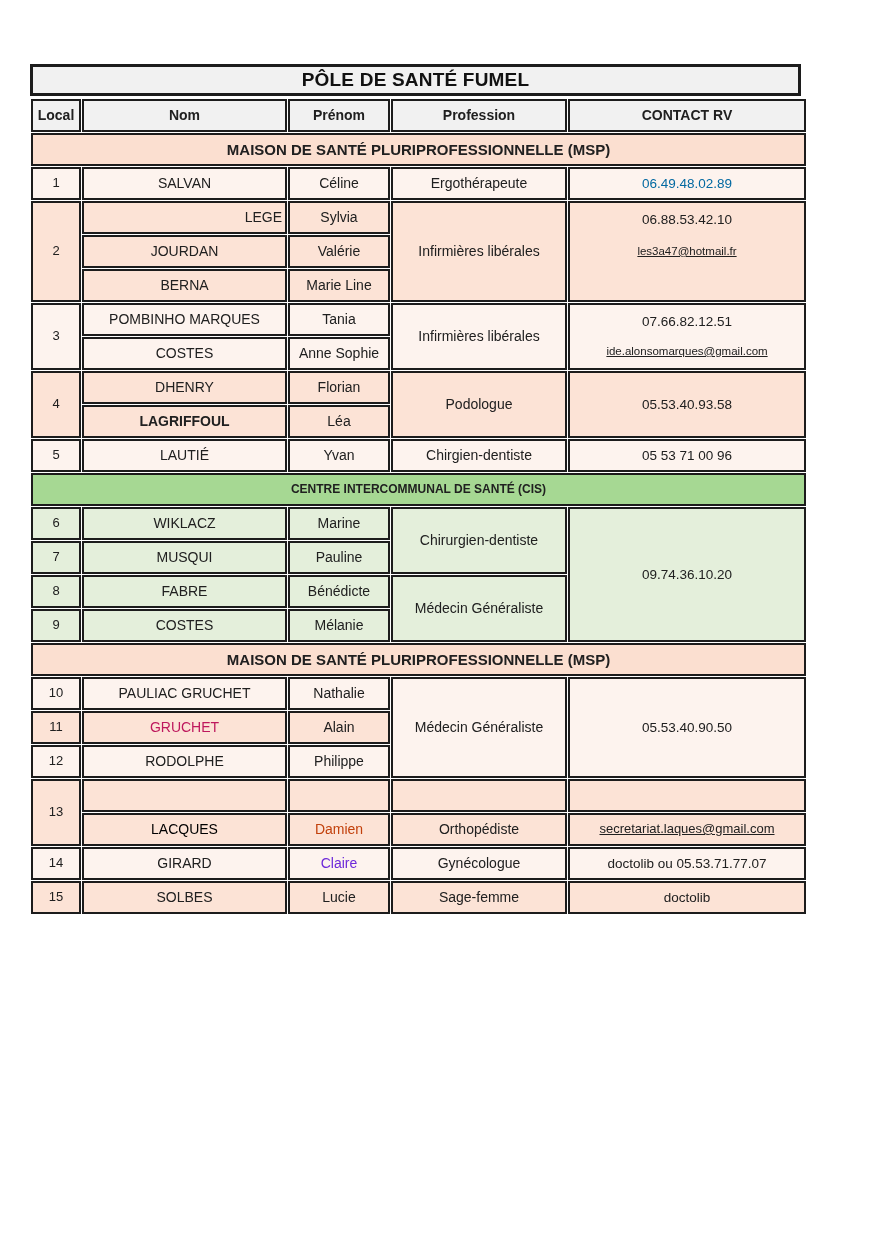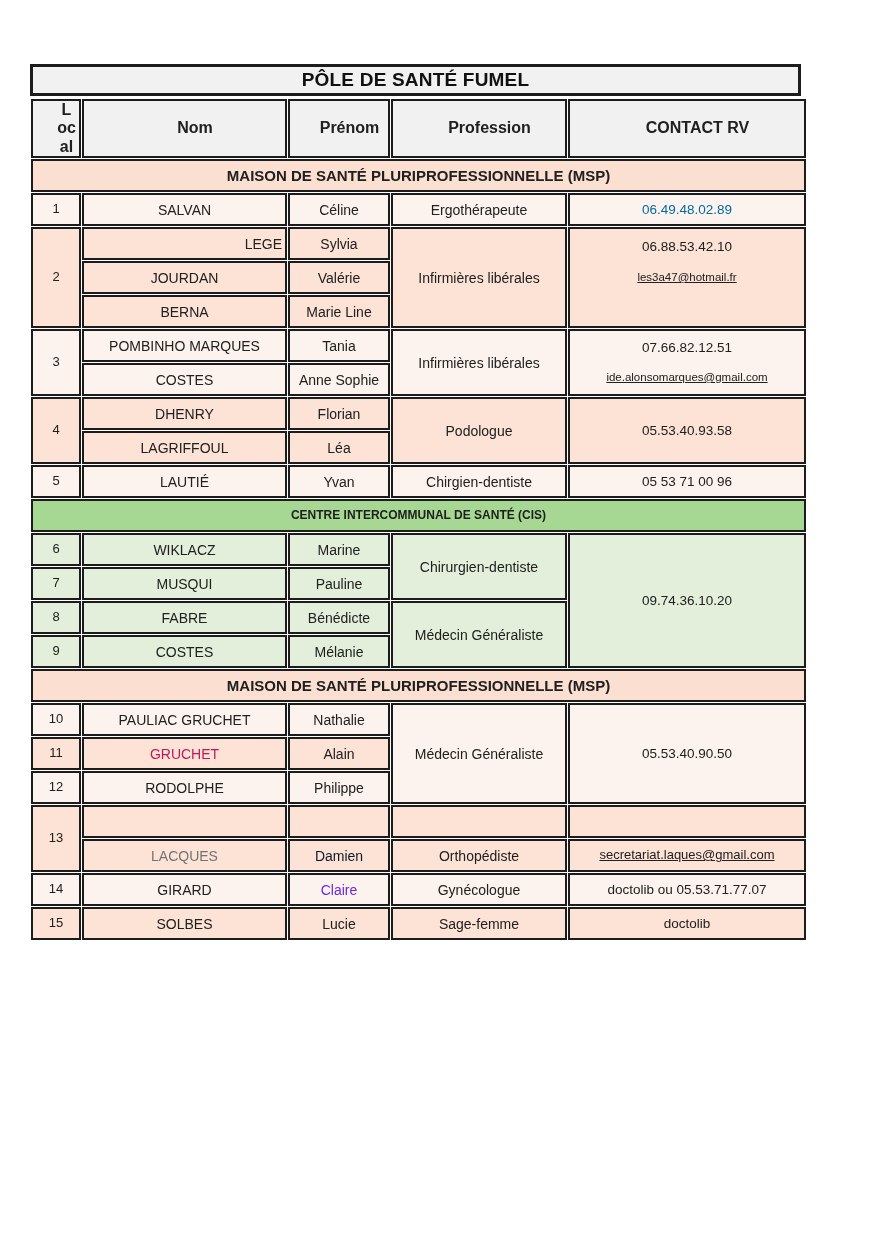--- a/index.html
+++ b/index.html
@@ -34,21 +34,21 @@
     table-layout:fixed;width:771px;
   }
   td{
     box-sizing:border-box;
     border:2px solid var(--border);
     text-align:center;vertical-align:middle;
     height:33px;padding:0 3px;
     font-size:14px;line-height:1.15;
     overflow:hidden;word-wrap:break-word;
   }
-  .c-hd{background:var(--header-gray);font-weight:700;font-size:16px;padding-left:24px;}
+  .c-hd{background:var(--header-gray);font-weight:700;font-size:14px;}
   .c-bp{background:var(--pink-banner);font-weight:700;font-size:15px;}
   .c-bg{background:var(--green-banner);font-weight:700;font-size:12px;}
   .c-l{background:var(--pink-light);}
   .c-d{background:var(--pink-dark);}
   .c-gr{background:var(--green-light);}
   td.col-local{font-size:13px;}
   td.k-phone{font-size:13.5px;}
   td.k-email{font-size:13px;text-decoration:underline;}
   td.multi{padding:0;}
   .stack{display:flex;flex-direction:column;margin:0 auto;width:100%;}
@@ -126,21 +126,21 @@
           <td class="c-l col-prenom" style="color: rgb(32, 32, 32);">Anne Sophie</td>
         </tr>
         <tr>
           <td rowspan="2" class="c-d col-local" style="color: rgb(32, 32, 32);">4</td>
           <td class="c-d col-nom" style="color: rgb(32, 32, 32);">DHENRY</td>
           <td class="c-d col-prenom" style="color: rgb(32, 32, 32);">Florian</td>
           <td rowspan="2" class="c-d col-profession" style="color: rgb(32, 32, 32);">Podologue</td>
           <td rowspan="2" class="c-d col-contact k-phone" style="color: rgb(32, 32, 32);">05.53.40.93.58</td>
         </tr>
         <tr>
-          <td class="c-d col-nom" style="color: rgb(32, 32, 32);">LAGRIFFOUL</td>
+          <td class="c-d col-nom" style="color: rgb(32, 32, 32); font-weight: bold;">LAGRIFFOUL</td>
           <td class="c-d col-prenom" style="color: rgb(32, 32, 32);">Léa</td>
         </tr>
         <tr>
           <td class="c-l col-local" style="color: rgb(32, 32, 32);">5</td>
           <td class="c-l col-nom" style="color: rgb(32, 32, 32);">LAUTIÉ</td>
           <td class="c-l col-prenom" style="color: rgb(32, 32, 32);">Yvan</td>
           <td class="c-l col-profession" style="color: rgb(32, 32, 32);">Chirgien-dentiste</td>
           <td class="c-l col-contact k-phone" style="color: rgb(32, 32, 32);">05 53 71 00 96</td>
         </tr>
         <tr>
@@ -190,22 +190,22 @@
           <td class="c-l col-prenom" style="color: rgb(32, 32, 32);">Philippe</td>
         </tr>
         <tr>
           <td rowspan="2" class="c-d col-local" style="color: rgb(32, 32, 32);">13</td>
           <td class="c-d col-nom k-empty" style="color: rgb(32, 32, 32);">&nbsp;</td>
           <td class="c-d col-prenom k-empty" style="color: rgb(32, 32, 32);">&nbsp;</td>
           <td class="c-d col-profession k-empty" style="color: rgb(32, 32, 32);">&nbsp;</td>
           <td class="c-d col-contact k-empty" style="color: rgb(32, 32, 32);">&nbsp;</td>
         </tr>
         <tr>
-          <td class="c-d col-nom" style="color: #737373;">LACQUES</td>
-          <td class="c-d col-prenom" style="color: #0f172a;">Damien</td>
+          <td class="c-d col-nom" style="color: #000000;">LACQUES</td>
+          <td class="c-d col-prenom" style="color: #c2410c;">Damien</td>
           <td class="c-d col-profession" style="color: rgb(32, 32, 32);">Orthopédiste</td>
           <td class="c-d col-contact k-email" style="color: rgb(32, 32, 32);">secretariat.laques@gmail.com</td>
         </tr>
         <tr>
           <td class="c-l col-local" style="color: rgb(32, 32, 32);">14</td>
           <td class="c-l col-nom" style="color: rgb(32, 32, 32);">GIRARD</td>
           <td class="c-l col-prenom" style="color: #6d28d9;">Claire</td>
           <td class="c-l col-profession" style="color: rgb(32, 32, 32);">Gynécologue</td>
           <td class="c-l col-contact k-phone" style="color: rgb(32, 32, 32);">doctolib ou 05.53.71.77.07</td>
         </tr>

